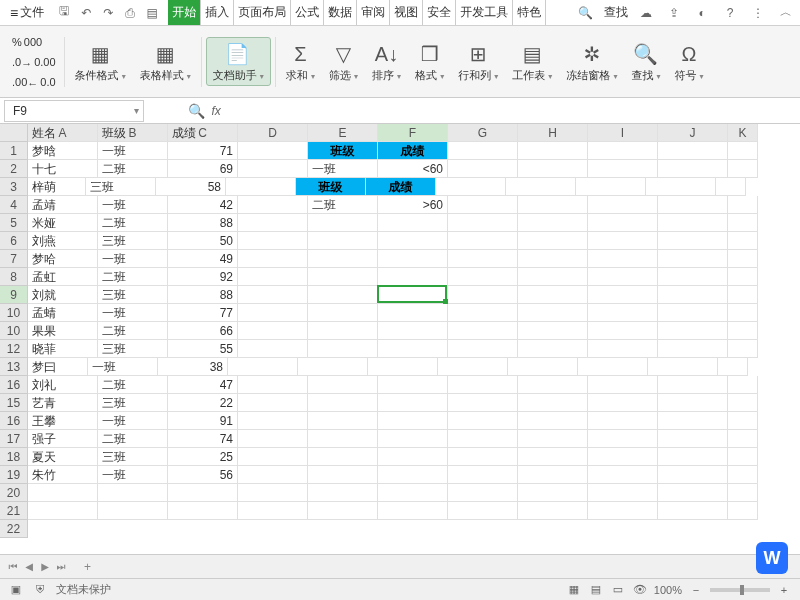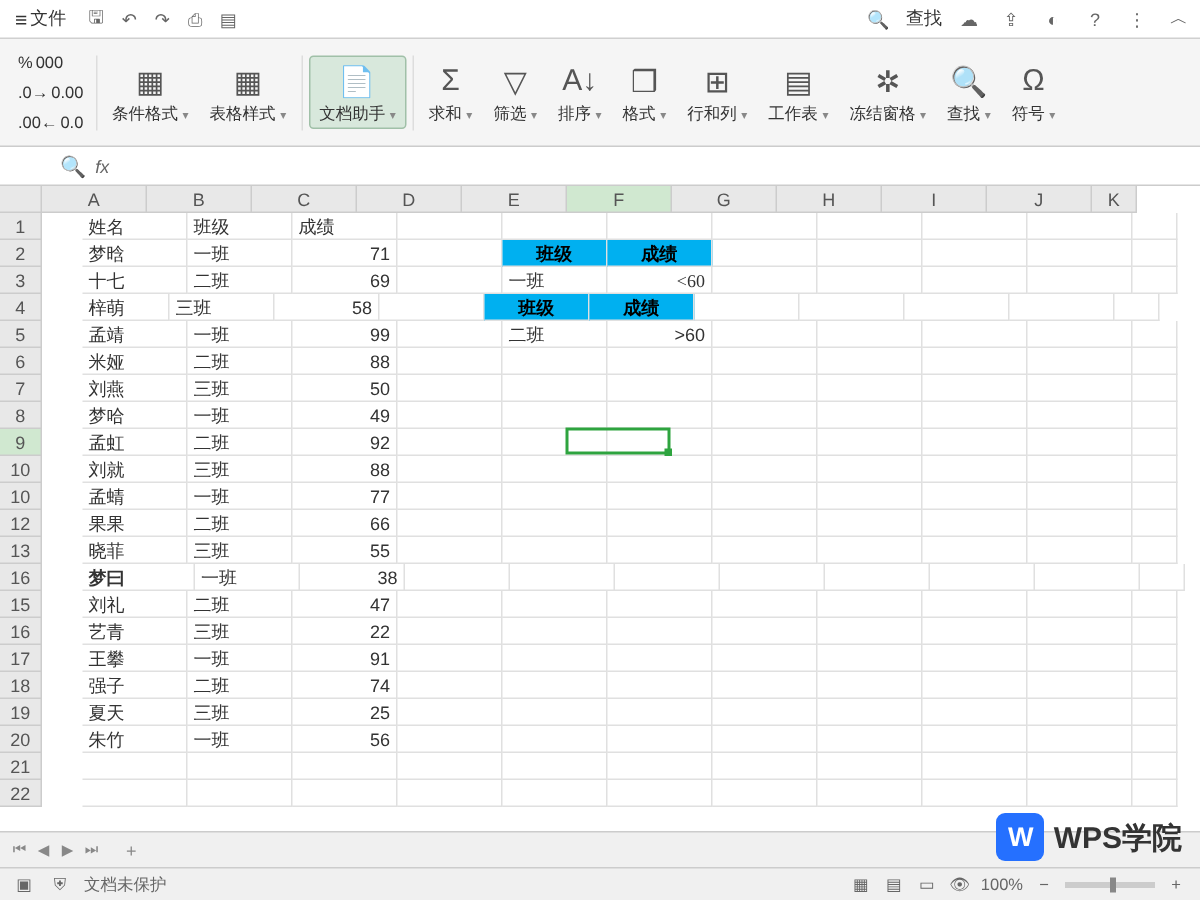--- a/index.html
+++ b/index.html
@@ -39,21 +39,21 @@
 
 
 .sheet-area { position: relative; height: 430px; overflow: hidden; background: #fff; }
 .corner { position: absolute; left: 0; top: 0; width: 28px; height: 18px; background: #e8e8e8; border-right: 1px solid #ccc; border-bottom: 1px solid #ccc; }
 .col-headers { position: absolute; left: 28px; top: 0; height: 18px; display: flex; }
 .col-header { background: #e8e8e8; border-right: 1px solid #ccc; border-bottom: 1px solid #ccc; text-align: center; font-size: 12px; line-height: 18px; color: #555; }
 .col-header.sel { background: #d0e8d0; }
 .row-headers { position: absolute; left: 0; top: 18px; width: 28px; }
 .row-header { background: #e8e8e8; border-right: 1px solid #ccc; border-bottom: 1px solid #ccc; text-align: center; font-size: 12px; line-height: 18px; color: #555; height: 18px; }
 .row-header.sel { background: #d0e8d0; }
-.grid { position: absolute; left: 28px; top: 18px; margin-left: 27px; }
+.grid { position: absolute; left: 28px; top: 0; }
 .grid-row { display: flex; height: 18px; }
 .cell { border-right: 1px solid #e0e0e0; border-bottom: 1px solid #e0e0e0; height: 18px; line-height: 18px; padding: 0 4px; font-size: 12px; overflow: hidden; white-space: nowrap; }
 .cell.r { text-align: right; }
 .cell.hdr { background: #00b0f0; color: #000; font-weight: bold; text-align: center; }
 .active-cell { position: absolute; border: 2px solid #2ea43f; pointer-events: none; }
 .active-cell::after { content: ''; position: absolute; right: -3px; bottom: -3px; width: 5px; height: 5px; background: #2ea43f; }
 
 
 .sheet-tabs { height: 24px; border-top: 1px solid #ccc; background: #f0f0f0; display: flex; align-items: center; }
 .sheet-nav { display: flex; gap: 2px; padding: 0 6px; }
@@ -81,20 +81,32 @@
     <span class="hamburger">≡</span>
     <span>文件</span>
   </div>
   <div class="qat">
     <span class="qat-icon">🖫</span>
     <span class="qat-icon">↶</span>
     <span class="qat-icon">↷</span>
     <span class="qat-icon">⎙</span>
     <span class="qat-icon">▤</span>
   </div>
+  <div class="tabs" id="menu-tabs">
+      <div class="tab active">开始</div>
+      <div class="tab">插入</div>
+      <div class="tab">页面布局</div>
+      <div class="tab">公式</div>
+      <div class="tab">数据</div>
+      <div class="tab">审阅</div>
+      <div class="tab">视图</div>
+      <div class="tab">安全</div>
+      <div class="tab">开发工具</div>
+      <div class="tab">特色</div>
+    </div>
   <div class="right-tools">
     <span class="right-icon">🔍</span>
     <span>查找</span>
     <span class="right-icon">☁</span>
     <span class="right-icon">⇪</span>
     <span class="right-icon">◐</span>
     <span class="right-icon">?</span>
     <span class="right-icon">⋮</span>
     <span class="right-icon">︿</span>
   </div>
@@ -164,20 +176,24 @@
         <div class="big-label">查找 <span class="dd">▾</span></div>
       </div>
       <div class="ribbon-big">
         <div class="big-icon">Ω</div>
         <div class="big-label">符号 <span class="dd">▾</span></div>
       </div>
     </div>
 </div>
 
 <div class="formula-row">
+  <div class="namebox">
+    <span>F9</span>
+    <span class="dd-arrow">▾</span>
+  </div>
   <div class="fx-area">
     <span class="fx-icon">🔍</span>
     <span class="fx-label">fx</span>
   </div>
   <input class="formula-input" style="">
 </div>
 
 <div class="sheet-area">
   <div class="corner"></div>
   <div class="col-headers" id="col-headers">
@@ -243,21 +259,21 @@
         <div class="cell" style="width: 70px;"></div>
         <div class="cell" style="width: 70px;"></div>
         <div class="cell" style="width: 30px;"></div>
       </div>
       <div class="grid-row">
         <div class="cell " style="width: 70px;">十七</div>
         <div class="cell " style="width: 70px;">二班</div>
         <div class="cell r" style="width: 70px;">69</div>
         <div class="cell" style="width: 70px;"></div>
         <div class="cell " style="width: 70px;">一班</div>
-        <div class="cell r" style="width: 70px; font-family: Liberation Serif, serif;">&lt;60</div>
+        <div class="cell r" style="width: 70px;">&lt;60</div>
         <div class="cell" style="width: 70px;"></div>
         <div class="cell" style="width: 70px;"></div>
         <div class="cell" style="width: 70px;"></div>
         <div class="cell" style="width: 70px;"></div>
         <div class="cell" style="width: 30px;"></div>
       </div>
       <div class="grid-row">
         <div class="cell " style="width: 58px;">梓萌</div>
         <div class="cell " style="width: 70px;">三班</div>
         <div class="cell r" style="width: 70px;">58</div>
@@ -266,21 +282,21 @@
         <div class="cell hdr" style="width: 70px;">成绩</div>
         <div class="cell" style="width: 70px;"></div>
         <div class="cell" style="width: 70px;"></div>
         <div class="cell" style="width: 70px;"></div>
         <div class="cell" style="width: 70px;"></div>
         <div class="cell" style="width: 30px;"></div>
       </div>
       <div class="grid-row">
         <div class="cell " style="width: 70px;">孟靖</div>
         <div class="cell " style="width: 70px;">一班</div>
-        <div class="cell r" style="width: 70px;">99</div>
+        <div class="cell r" style="width: 70px;">42</div>
         <div class="cell" style="width: 70px;"></div>
         <div class="cell " style="width: 70px;">二班</div>
         <div class="cell r" style="width: 70px;">&gt;60</div>
         <div class="cell" style="width: 70px;"></div>
         <div class="cell" style="width: 70px;"></div>
         <div class="cell" style="width: 70px;"></div>
         <div class="cell" style="width: 70px;"></div>
         <div class="cell" style="width: 30px;"></div>
       </div>
       <div class="grid-row">
@@ -381,21 +397,21 @@
         <div class="cell" style="width: 70px;"></div>
         <div class="cell" style="width: 70px;"></div>
         <div class="cell" style="width: 70px;"></div>
         <div class="cell" style="width: 70px;"></div>
         <div class="cell" style="width: 70px;"></div>
         <div class="cell" style="width: 70px;"></div>
         <div class="cell" style="width: 70px;"></div>
         <div class="cell" style="width: 30px;"></div>
       </div>
       <div class="grid-row">
-        <div class="cell " style="width: 75px; font-weight: bold;">梦曰</div>
+        <div class="cell " style="width: 60px;">梦曰</div>
         <div class="cell " style="width: 70px;">一班</div>
         <div class="cell r" style="width: 70px;">38</div>
         <div class="cell" style="width: 70px;"></div>
         <div class="cell" style="width: 70px;"></div>
         <div class="cell" style="width: 70px;"></div>
         <div class="cell" style="width: 70px;"></div>
         <div class="cell" style="width: 70px;"></div>
         <div class="cell" style="width: 70px;"></div>
         <div class="cell" style="width: 70px;"></div>
         <div class="cell" style="width: 30px;"></div>
@@ -533,14 +549,13 @@
     <span class="st-icon">−</span>
     <span style="width:60px;height:4px;background:#ccc;position:relative;">
         <span style="position:absolute;left:50%;top:-3px;width:4px;height:10px;background:#888;"></span>
       </span>
     <span class="st-icon">+</span>
   </div>
 </div>
 
 <div class="watermark">
   <div class="wm-logo">W</div>
-  <span>WPS学院</span>
 </div>
 
 </body></html>

